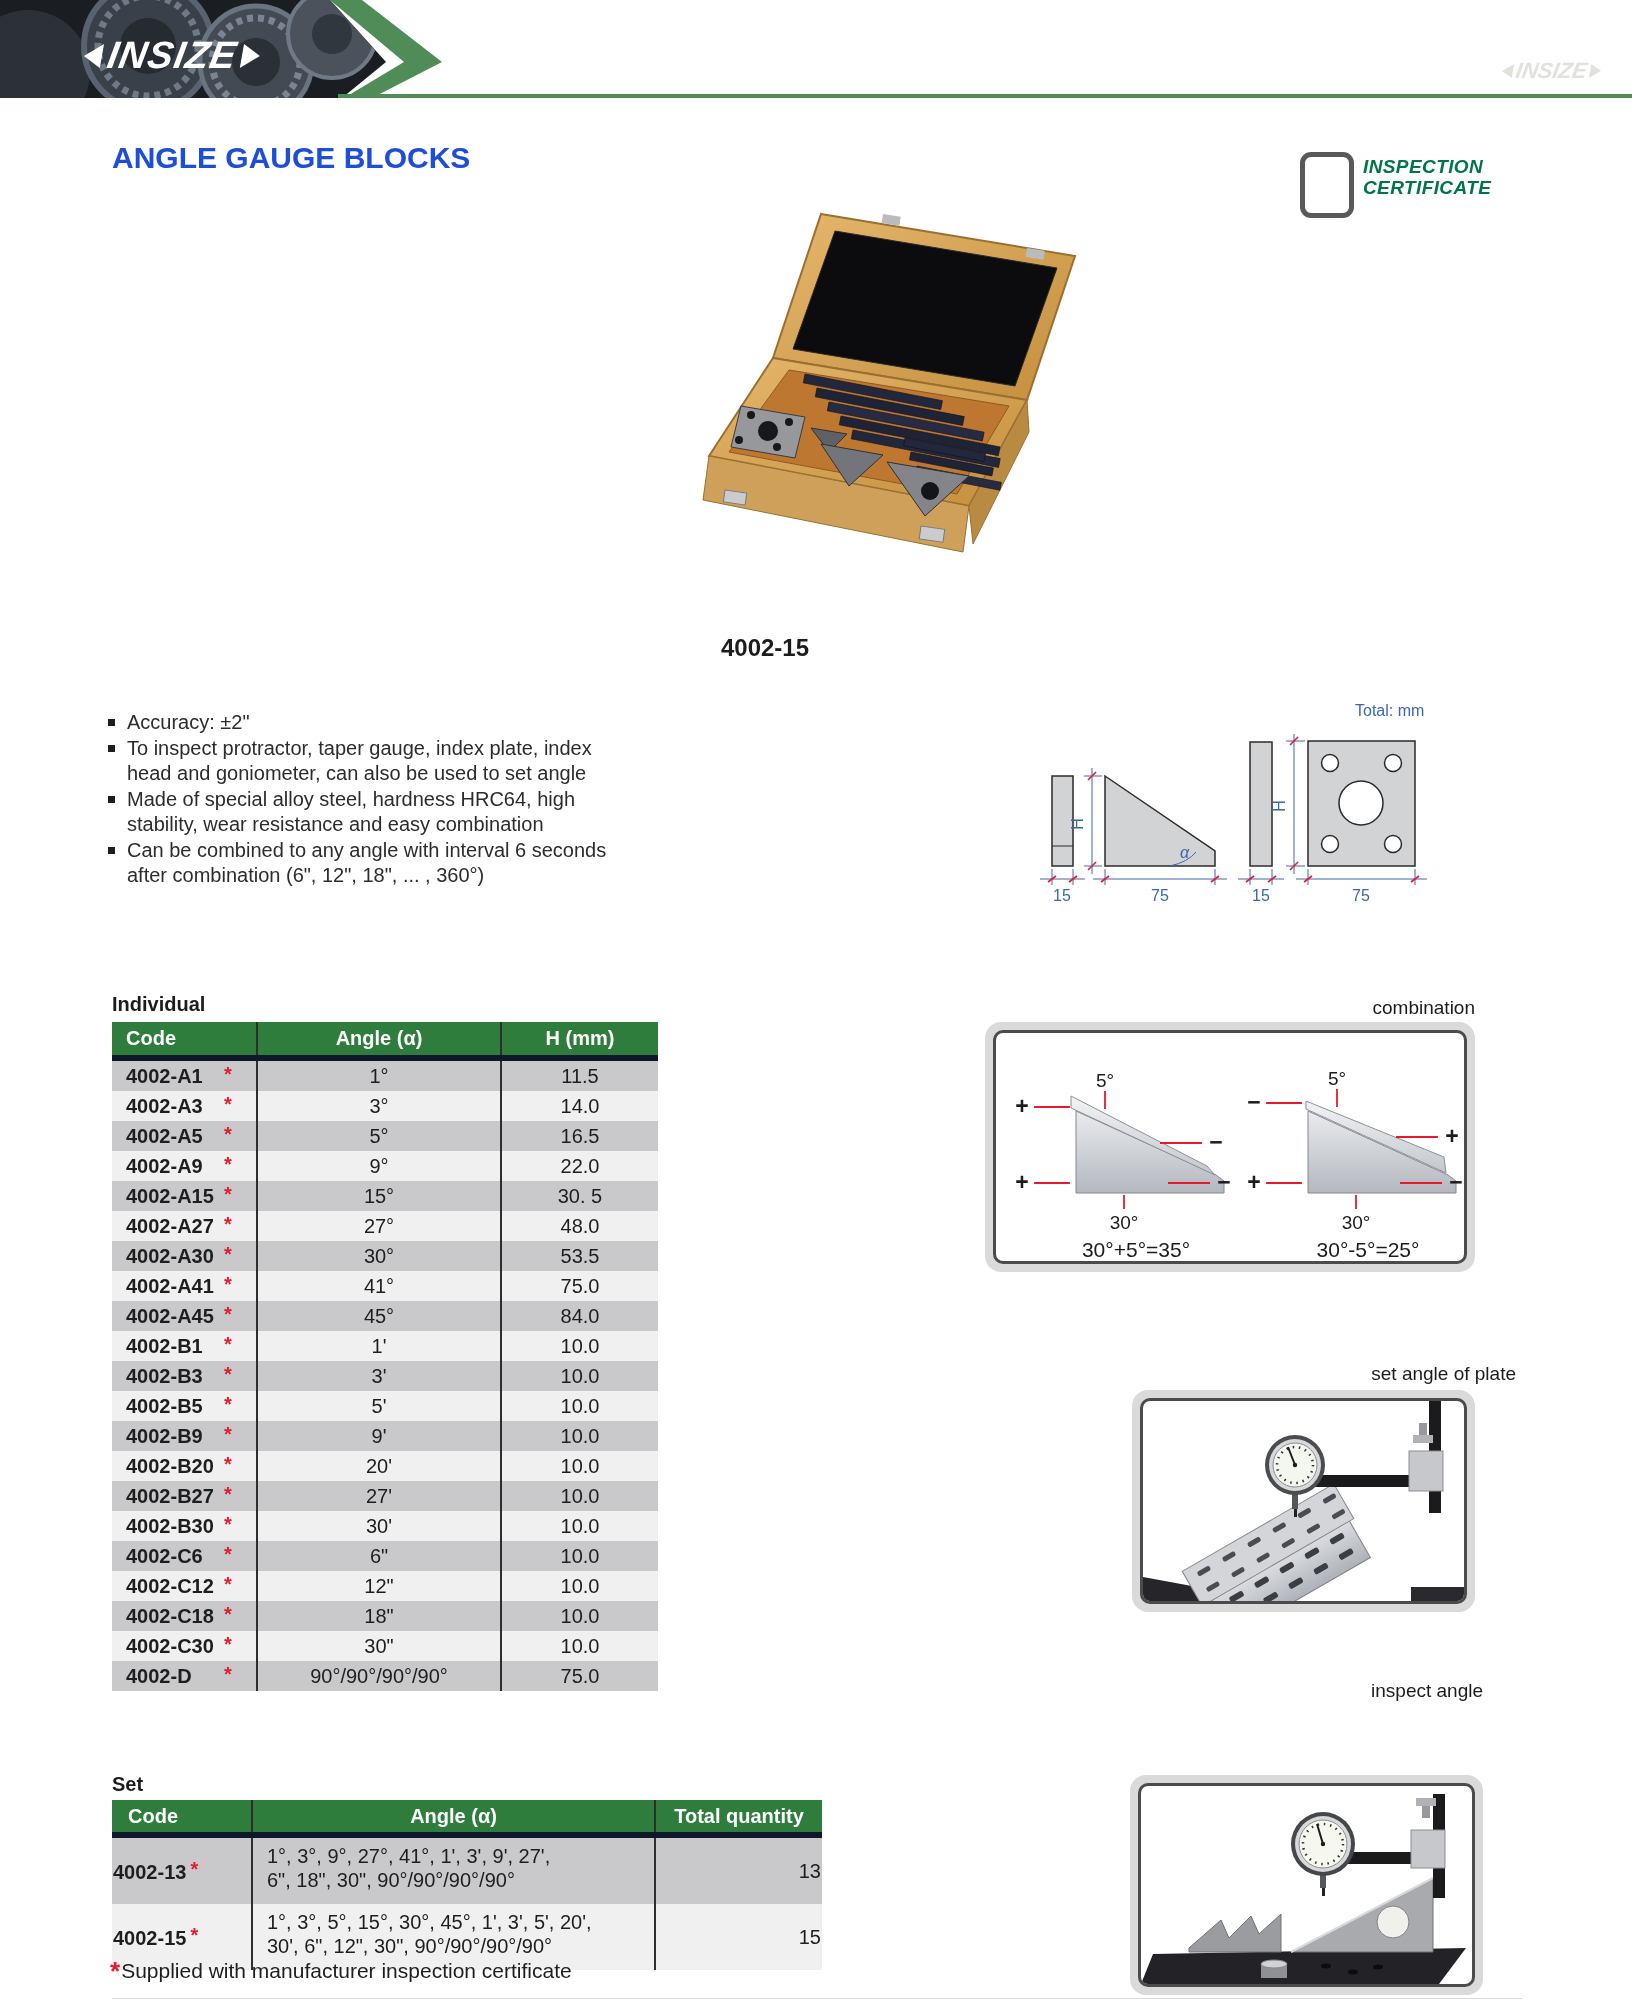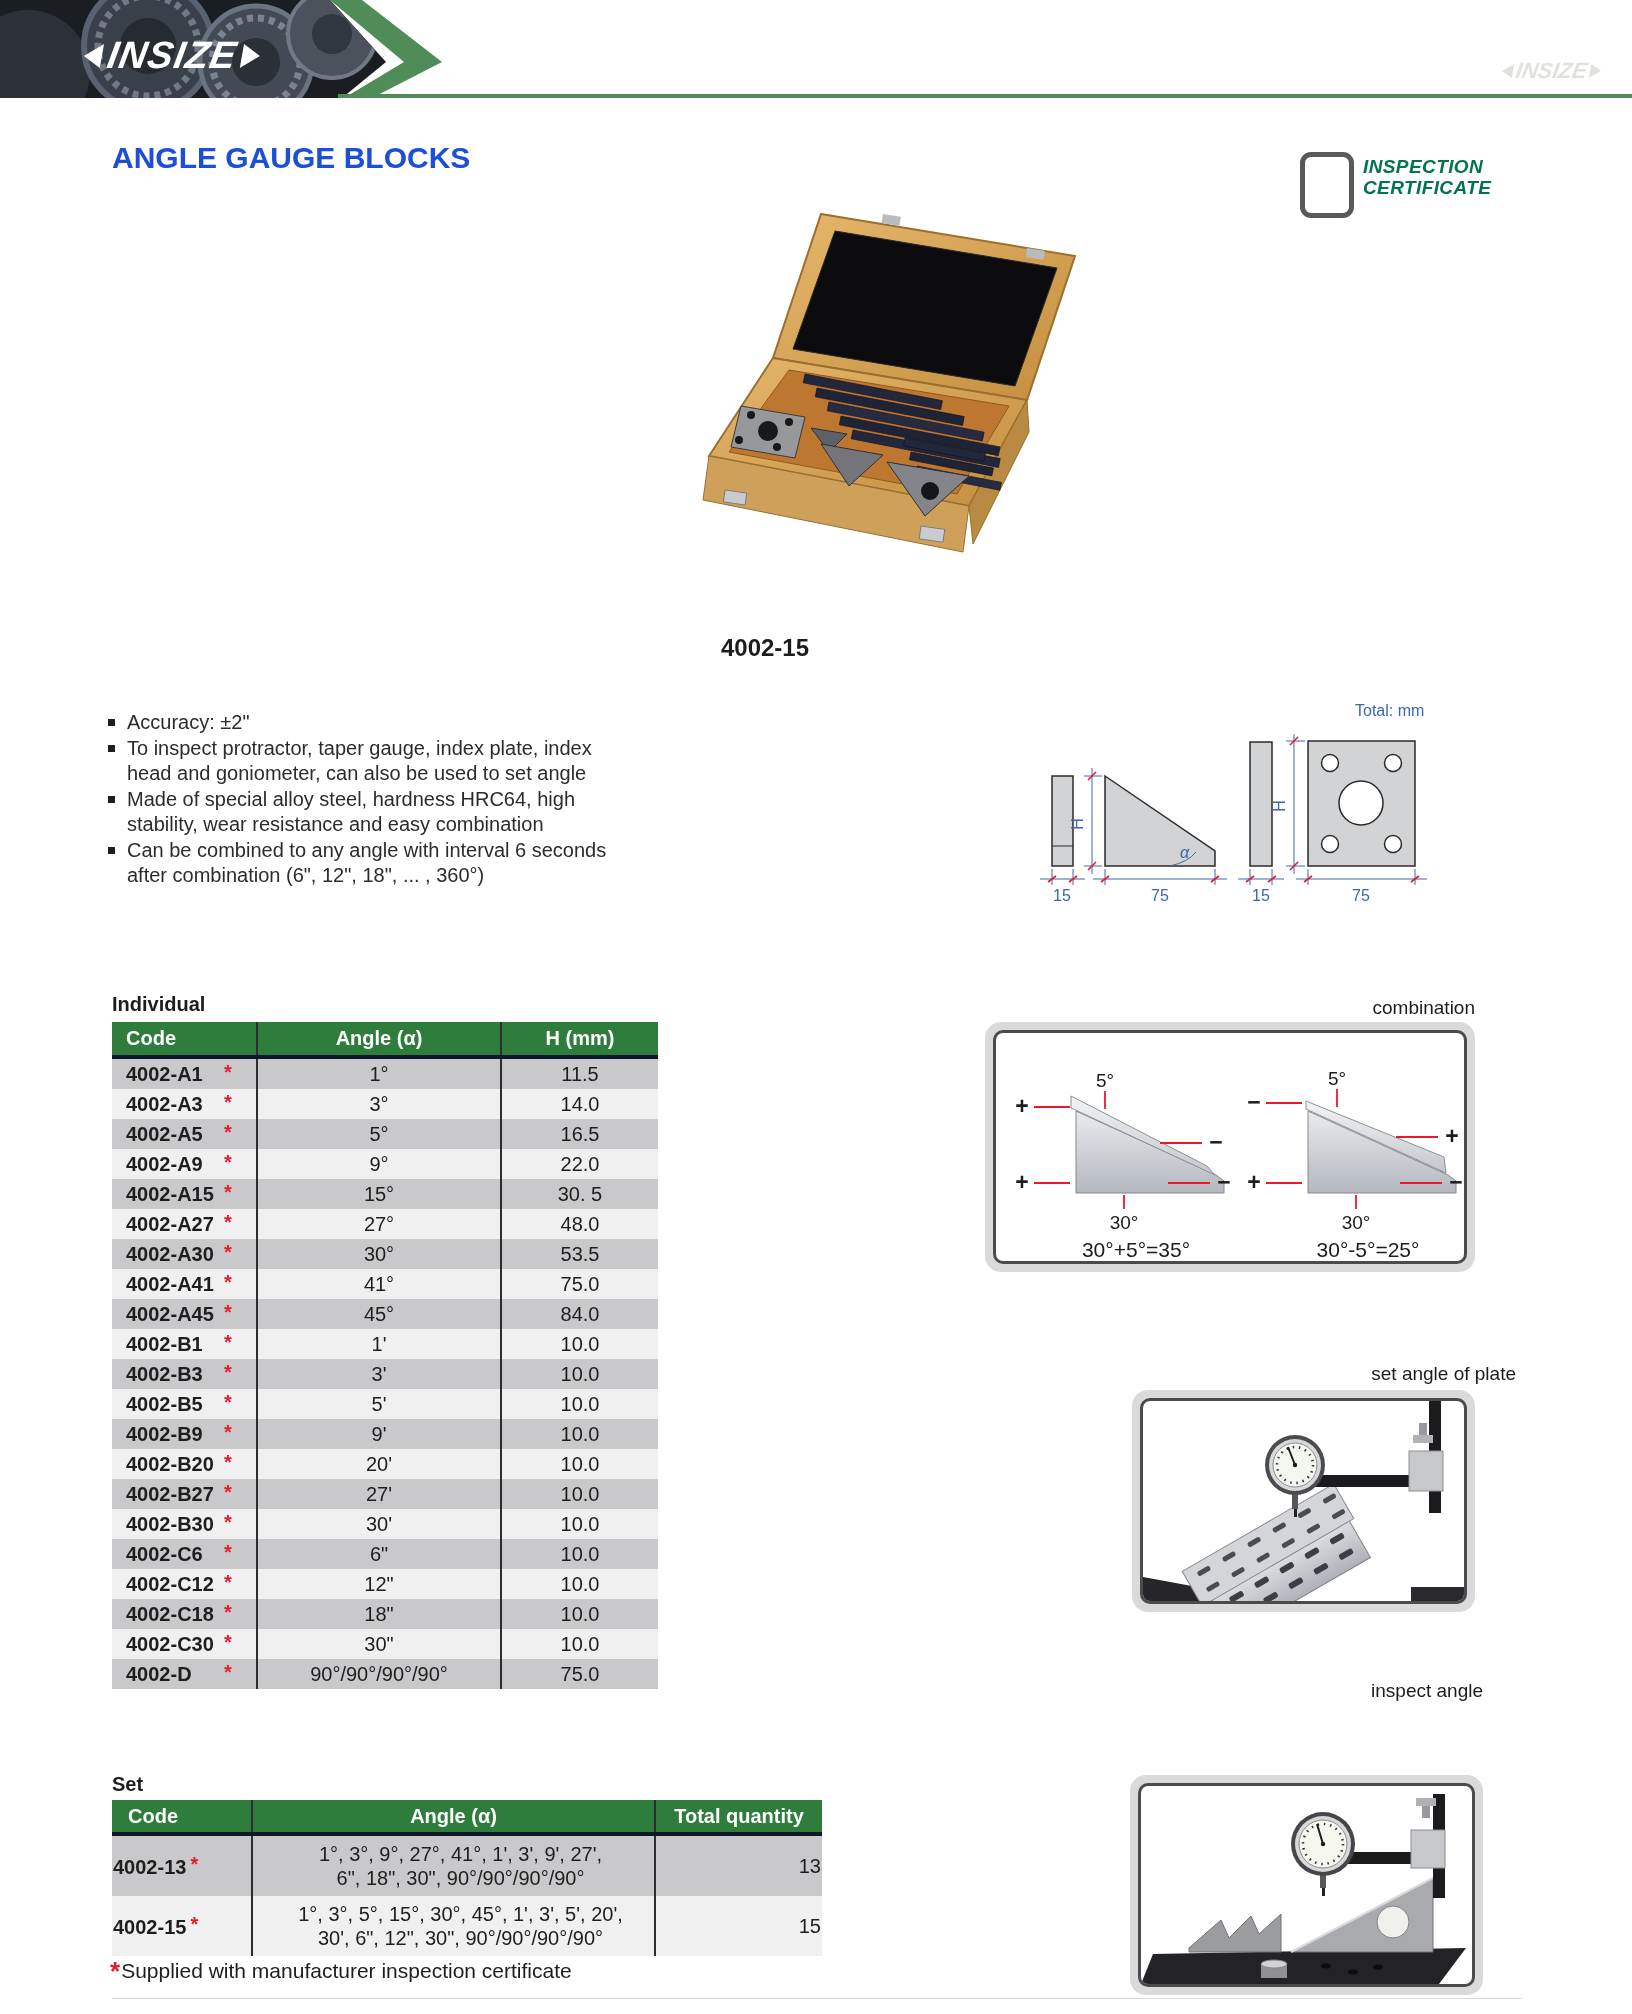--- a/index.html
+++ b/index.html
@@ -43,41 +43,41 @@
 
   
   #drawing{left:1030px;top:694px;width:600px;height:215px;}
   #unit-label{position:absolute;left:325px;top:8px;font-size:16px;color:#3a67ae;}
   svg text{font-family:"Liberation Sans",sans-serif;}
   .dimtxt{fill:#3a67ae;font-size:16px;}
 
   
   .sec-label{font-size:20px;font-weight:bold;color:#1c1c1c;}
   table{border-collapse:collapse;table-layout:fixed;}
-  th{background:#2e7d3c;color:#fff;font-size:20px;font-weight:bold;border-bottom:4px solid #0f172a;}
+  th{background:#2e7d3c;color:#fff;font-size:20px;font-weight:bold;border-bottom:6px solid #0f172a;}
   td{font-size:20px;color:#1e1e1e;}
   .ind-table{width:546px;}
   .ind-table th{height:31px;}
   .ind-table td{height:30px;padding:0;text-align:center;}
   .ind-table th:first-child{text-align:left;padding-left:14px;}
   .ind-table th:nth-child(2),.ind-table td:nth-child(2),
   .ind-table th:nth-child(3),.ind-table td:nth-child(3){border-left:2px solid #2e2e2e;}
   .c-code{text-align:left !important;padding-left:14px !important;font-weight:bold;position:relative;}
   .c-code .star{position:absolute;left:112px;top:2px;color:#e8192c;font-size:20px;font-weight:bold;}
   tbody tr:nth-child(odd) td{background:#c9c9cb;}
   tbody tr:nth-child(even) td{background:#f0f0f1;}
 
   .set-table{width:710px;}
   .set-table th{height:30px;}
   .set-table th:first-child{text-align:left;padding-left:16px;}
   .set-table th:nth-child(2),.set-table td:nth-child(2),
   .set-table th:nth-child(3),.set-table td:nth-child(3){border-left:2px solid #2e2e2e;}
   .set-code{font-weight:bold;}
   .set-code .star2{color:#e8192c;font-weight:bold;margin-left:4px;vertical-align:3px;}
-  .c-sangle{text-align:center;padding:6px 0 6px 14px;line-height:24px;white-space:pre-line;}
+  .c-sangle{text-align:left;padding:6px 0 12px 14px;line-height:24px;white-space:pre-line;}
   .c-qty{text-align:right;}
 
   
   .fig-title{text-align:right;font-size:19px;color:#1c1c1c;}
   .panel{background:#dadada;border-radius:16px;}
   .panel-inner{position:absolute;left:8px;top:8px;right:8px;bottom:8px;background:#fff;
                border:3px solid #4b4b4d;border-radius:10px;overflow:hidden;}
 
   
   #footnote{left:110px;top:1956px;font-size:21px;color:#1e1e1e;}

